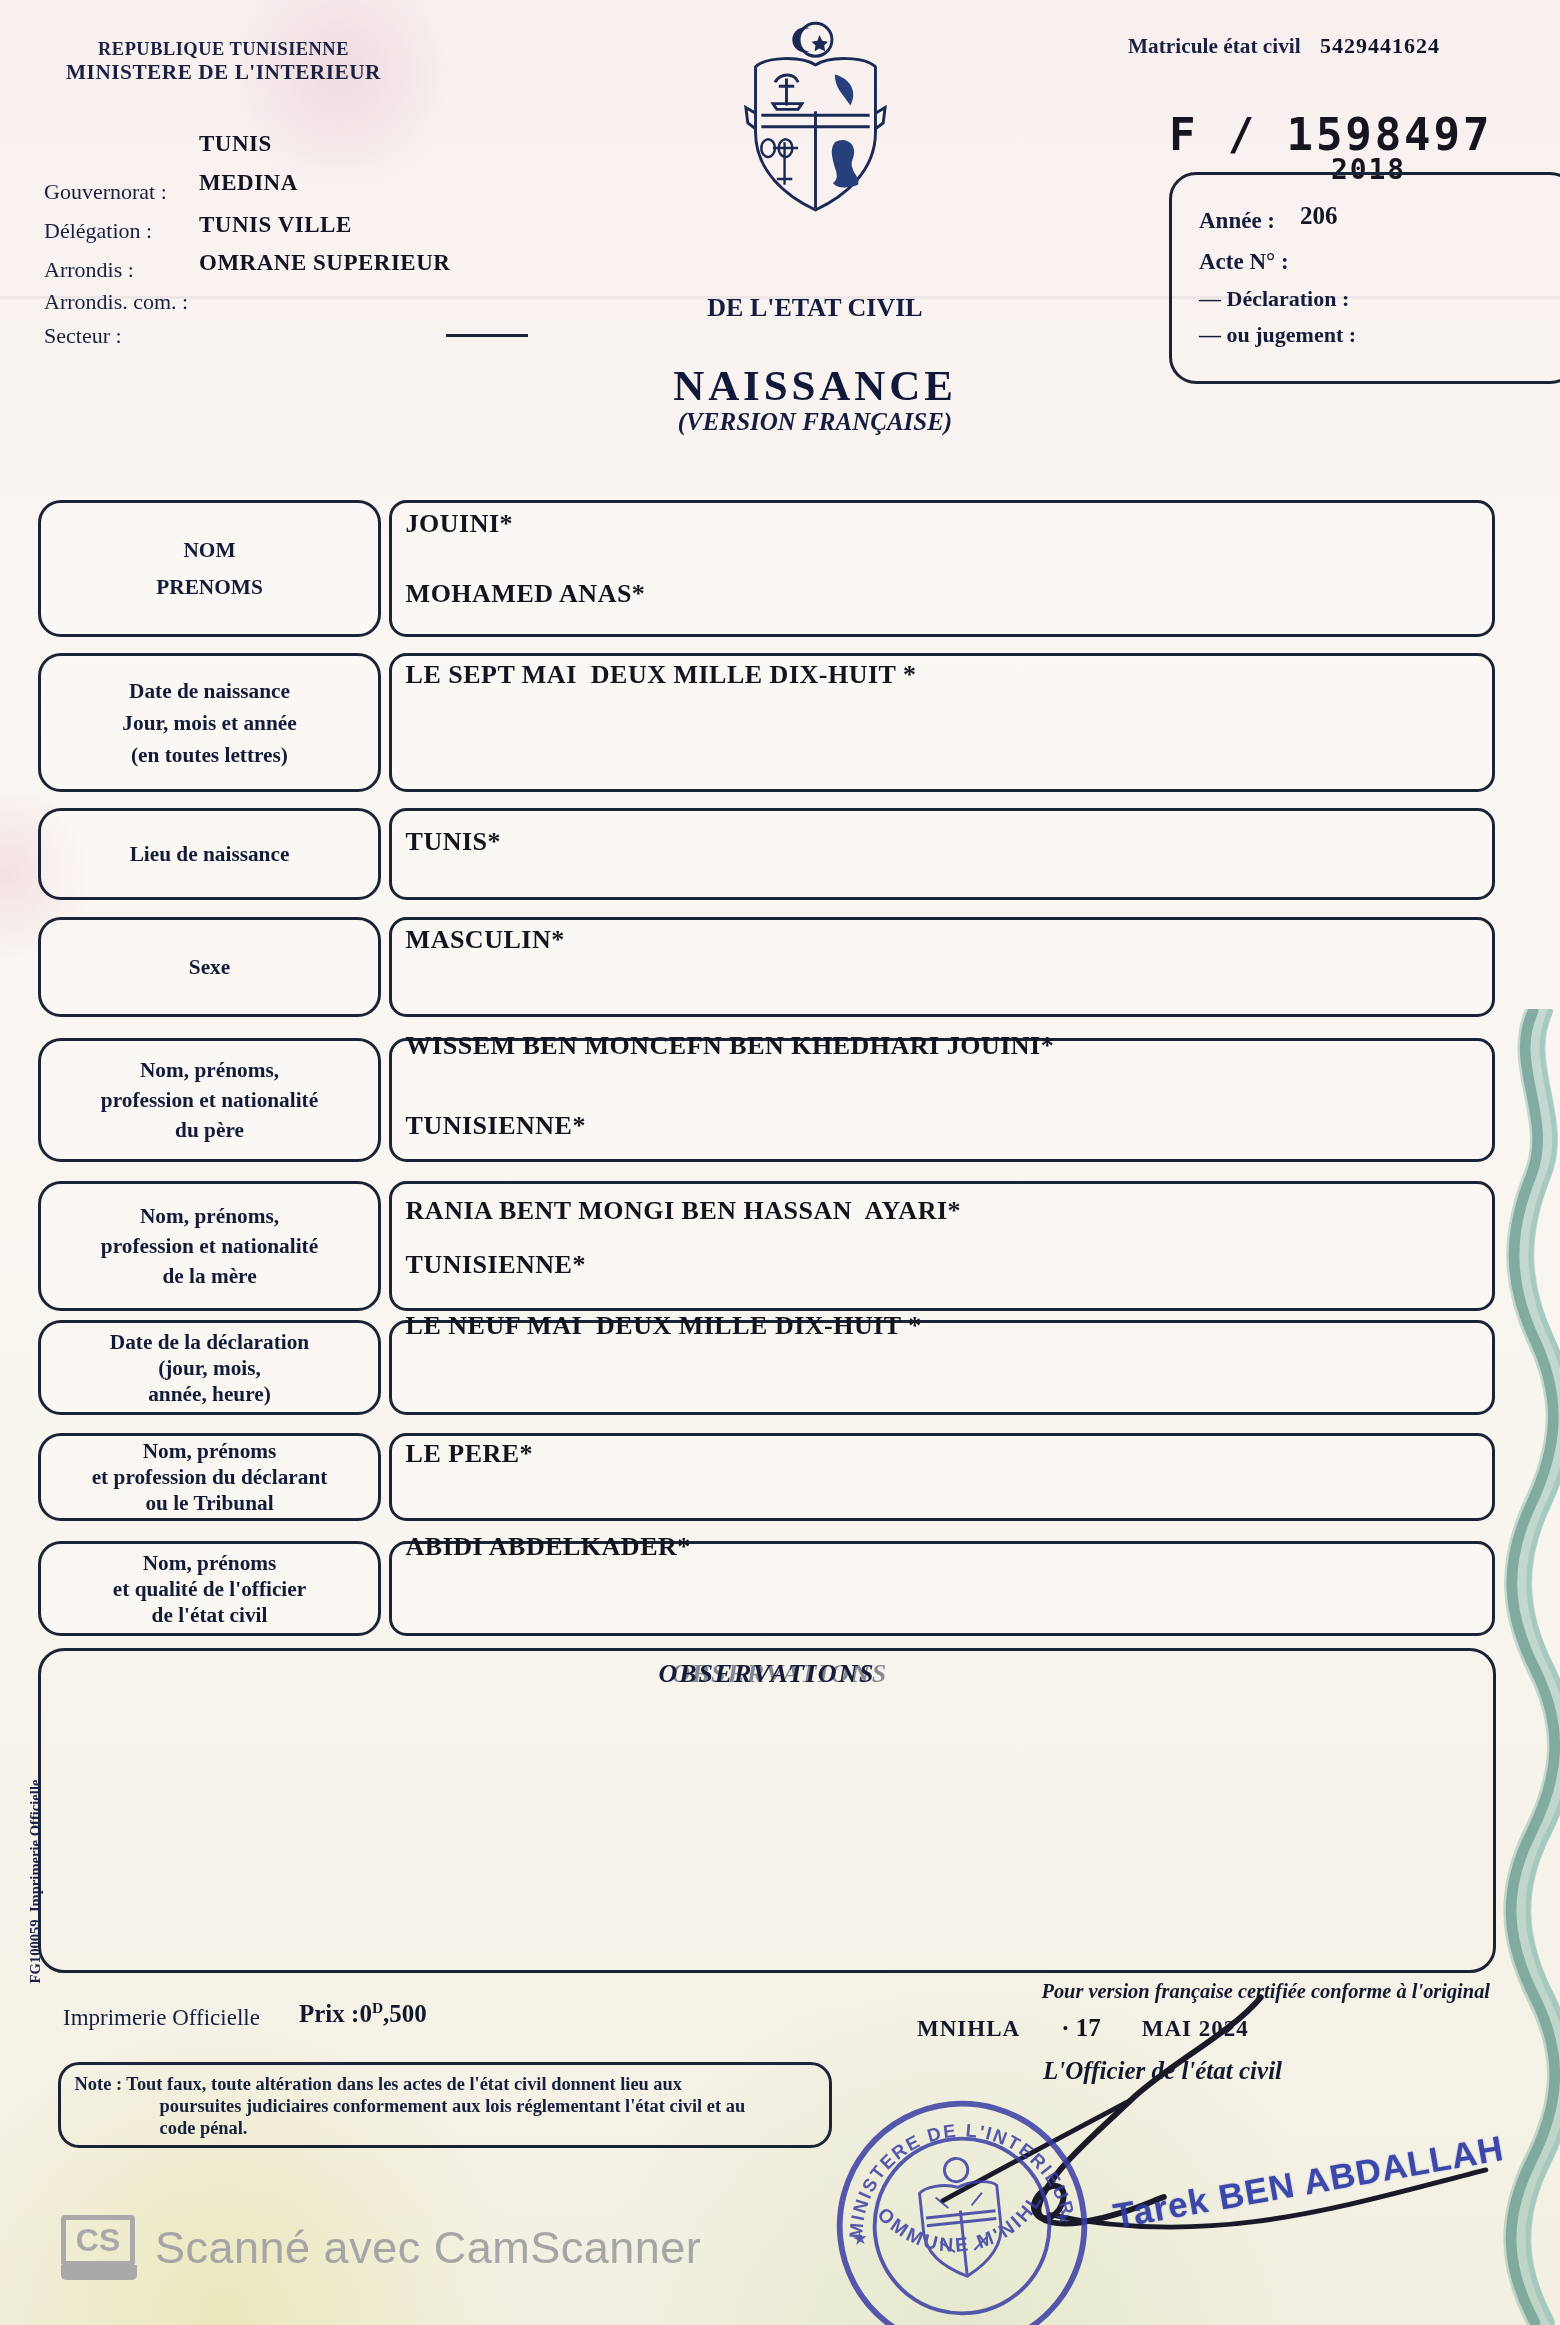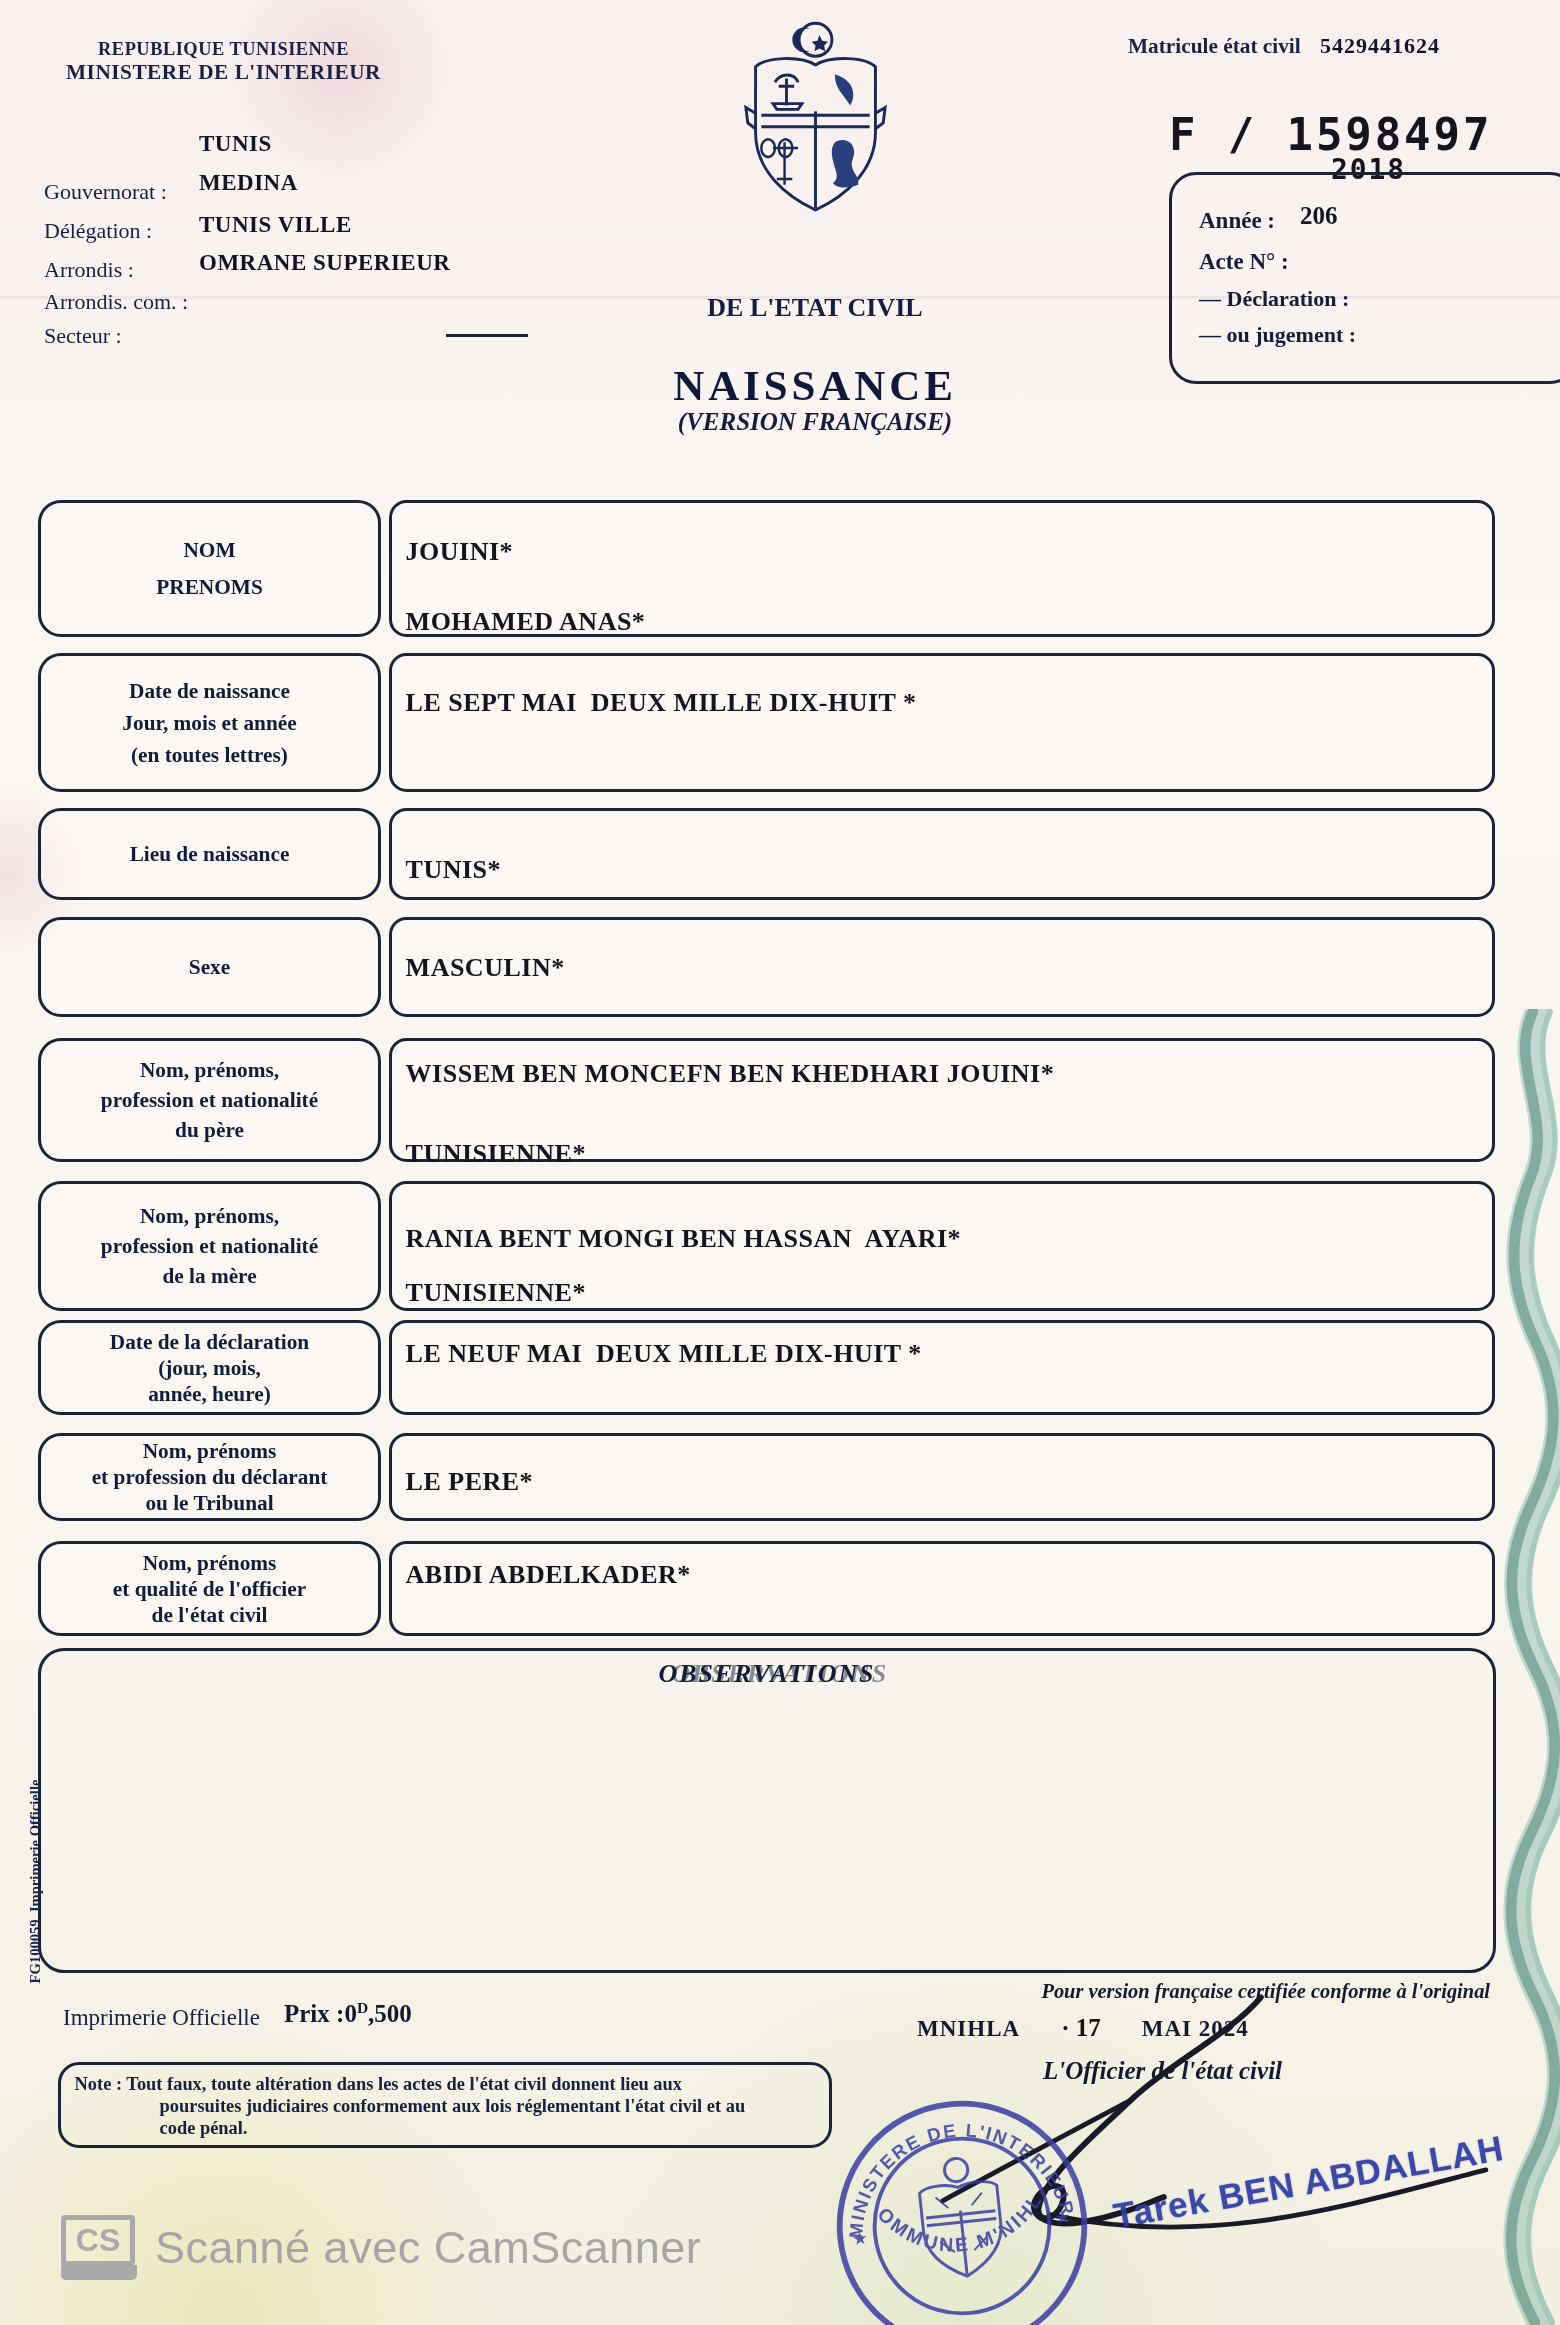--- a/index.html
+++ b/index.html
@@ -33,21 +33,21 @@
   .t1{font-size:35px;font-weight:bold;letter-spacing:1px;color:#141d40;}
   .t2{font-size:26px;font-weight:bold;color:#141d40;}
   .t3{font-size:43px;font-weight:bold;letter-spacing:3.9px;color:#11193a;}
   .t4{font-size:25px;font-weight:bold;font-style:italic;color:#141d40;}
   .t-underline{position:absolute;height:2.9px;background:#1b2336;}
   
   .row-label{border:3.9px solid #1b2336;border-radius:23px;display:flex;flex-direction:column;
     align-items:center;justify-content:center;text-align:center;background:rgba(255,255,255,.25);}
   .lab{font-size:21.3px;font-weight:bold;color:#121b38;}
   .row-value{border:3.9px solid #1b2336;border-radius:17.5px;background:rgba(255,255,255,.25);}
-  .val{position:absolute;font-size:26px;font-weight:bold;color:#14141f;letter-spacing:0.5px;white-space:pre;margin-top:28px;}
+  .val{position:absolute;font-size:26px;font-weight:bold;color:#14141f;letter-spacing:0.5px;white-space:pre;}
   .obs-box{border:3.9px solid #1b2336;border-radius:26px;}
   .obs-title{margin-top:7.8px;text-align:center;font-size:26px;font-weight:bold;font-style:italic;
     letter-spacing:1.9px;color:#141c38;text-shadow:12.6px 0 0 rgba(20,28,56,.5);}
   
   .side-code{font-size:14.6px;font-weight:bold;color:#18224a;transform:rotate(-90deg);white-space:pre;}
   .printer{font-size:23px;color:#15203f;}
   .price{font-size:25px;font-weight:bold;color:#12182e;}
   .price sup{font-size:15.5px;}
   .note-box{border:3.9px solid #1b2336;border-radius:21.3px;padding:7.8px 13.6px 5.8px 13.6px;}
   .note-line{font-size:18.4px;font-weight:bold;color:#15203f;line-height:22px;white-space:pre;}
@@ -209,21 +209,21 @@
     <div class="val" style="left:13.6px;top:-11.6px">ABIDI ABDELKADER*</div>
   </div>
 
   <div class="abs obs-box" style="left:38px;top:1648px;width:1452px;height:319px">
     <div class="obs-title">OBSERVATIONS</div>
   </div>
 
   <div class="abs side-code" style="left:-76px;top:1873px;width:223px;text-align:center">FG100059  Imprimerie Officielle</div>
 
   <div class="abs printer" style="left:63px;top:2005px">Imprimerie Officielle</div>
-  <div class="abs price" style="left:284px;top:1999px">
+  <div class="abs price" style="left:299px;top:1999px">
     <span>Prix :0</span><sup>D</sup><span>,500</span>
   </div>
 
   <div class="abs note-box" style="left:58px;top:2062px;width:741px">
     <div class="note-line">Note : Tout faux, toute altération dans les actes de l'état civil donnent lieu aux</div>
     <div class="note-line note-indent">poursuites judiciaires conformement aux lois réglementant l'état civil et au</div>
     <div class="note-line note-indent">code pénal.</div>
   </div>
 
   <div class="abs certify" style="left:927px;top:1980px;width:563px">Pour version française certifiée conforme à l'original</div>

